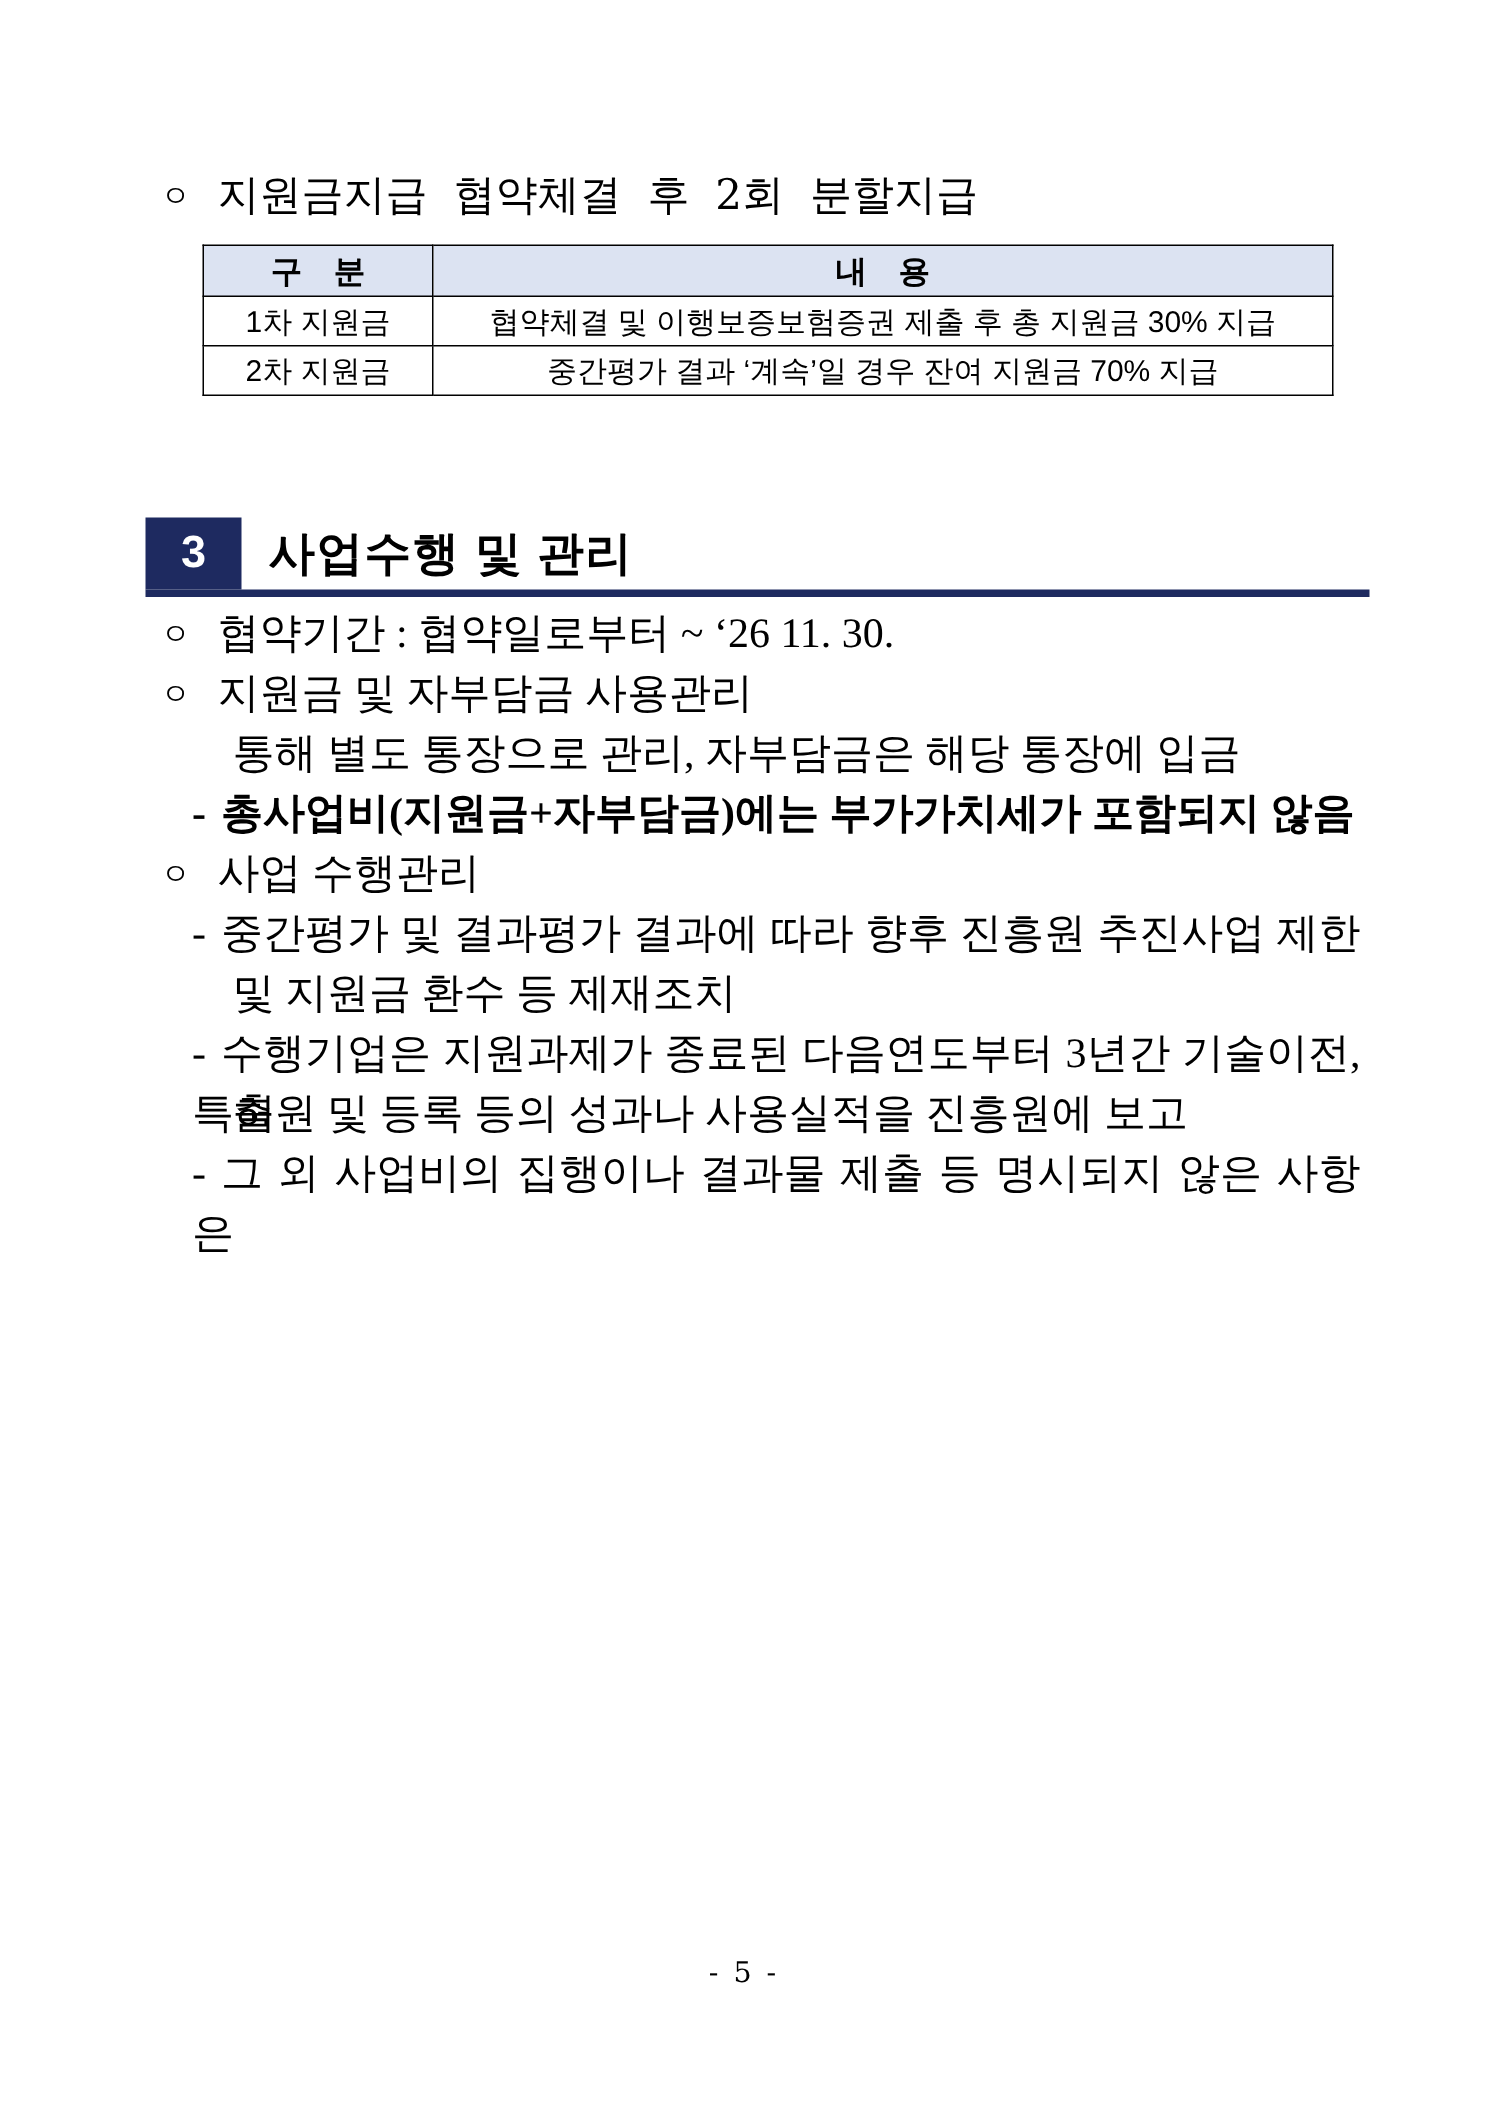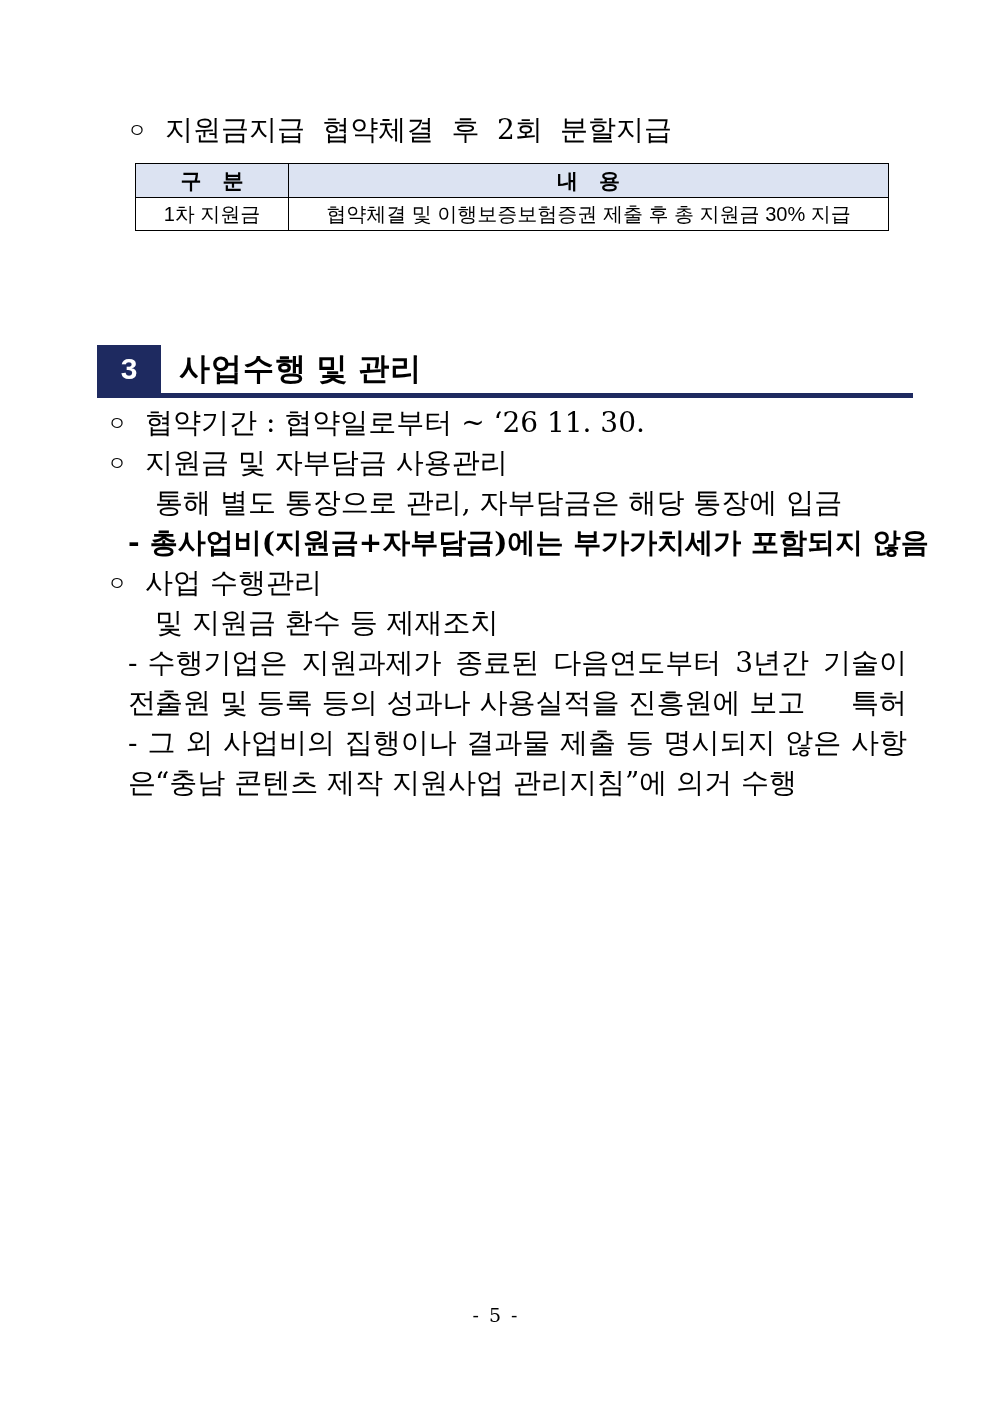--- a/index.html
+++ b/index.html
@@ -19,21 +19,20 @@
 
   
   .intro-line {
     position: absolute;
     left: 107px;
     top: 110px;
     font-size: 28px;
     line-height: 40px;
     word-spacing: 0.30em;
     white-space: nowrap;
-    margin-left: 20px;
   }
   .o-marker {
     font-size: 20px;
     margin-right: 18px;
     vertical-align: 2px;
   }
 
   
   .pay-table {
     position: absolute;
@@ -119,20 +118,21 @@
     position: absolute;
     left: 107px;
     top: 403px;
     width: 800px;
     font-size: 28px;
   }
   .line {
     height: 40px;
     line-height: 40px;
     white-space: nowrap;
+    font-family: Liberation Serif, serif;
   }
   .line.just {
     white-space: normal;
     text-align: justify;
     text-align-last: justify;
   }
   .line.dash { padding-left: 21px; box-sizing: border-box; }
   .line.cont { padding-left: 48px; box-sizing: border-box; }
   .line.bold { font-weight: bold; }
   .dash-marker { margin-right: 10px; }
@@ -172,20 +172,24 @@
       <tr>
         <th>구　분</th>
         <th>내　용</th>
       </tr>
     </thead>
     <tbody>
       <tr>
         <td>1차 지원금</td>
         <td>협약체결 및 이행보증보험증권 제출 후 총 지원금 30% 지급</td>
       </tr>
+      <tr>
+        <td>2차 지원금</td>
+        <td>중간평가 결과 ‘계속’일 경우 잔여 지원금 70% 지급</td>
+      </tr>
     </tbody>
   </table>
 
 
   <div class="section-numbox">3</div>
   <div class="section-title">사업수행 및 관리</div>
   <div class="section-rule"></div>
 
   <div class="body-block">
 
@@ -203,38 +207,38 @@
     </div>
 
     <div class="line dash bold">
       <span class="dash-marker">-</span><span>총사업비(지원금+자부담금)에는 부가가치세가 포함되지 않음</span>
     </div>
 
     <div class="line lo">
       <span class="o-marker">ㅇ</span><span>사업 수행관리</span>
     </div>
 
+    <div class="line dash just">
+      <span class="dash-marker">-</span><span>중간평가 및 결과평가 결과에 따라 향후 진흥원 추진사업 제한</span>
+    </div>
 
     <div class="line cont">
       <span>및 지원금 환수 등 제재조치</span>
     </div>
 
     <div class="line dash just">
       <span class="dash-marker">-</span><span>수행기업은 지원과제가 종료된 다음연도부터 3년간 기술이전, 특허</span>
     </div>
 
     <div class="line cont">
       <span>출원 및 등록 등의 성과나 사용실적을 진흥원에 보고</span>
     </div>
 
     <div class="line dash just">
       <span class="dash-marker">-</span><span>그 외 사업비의 집행이나 결과물 제출 등 명시되지 않은 사항은</span>
     </div>
 
-    <div class="line cont">
-      <span>“충남 콘텐츠 제작 지원사업 관리지침”에 의거 수행</span>
-    </div>
 
   </div>
 
   <div class="footer-pageno">- 5 -</div>
 
 </div>
 
 </body></html>

